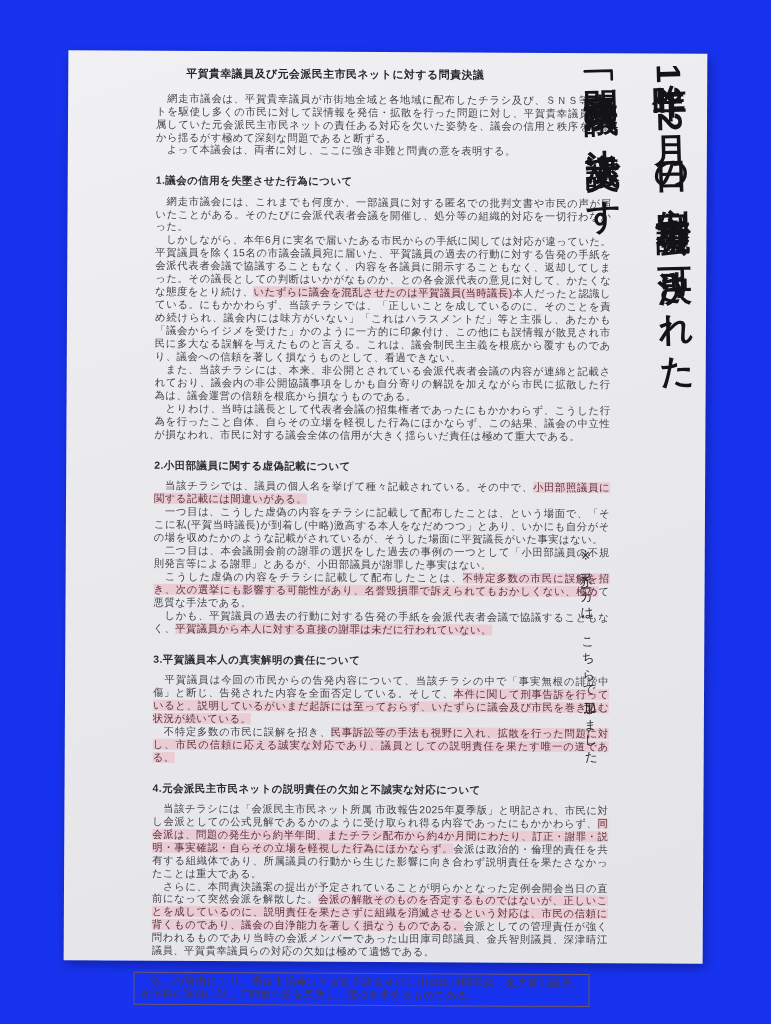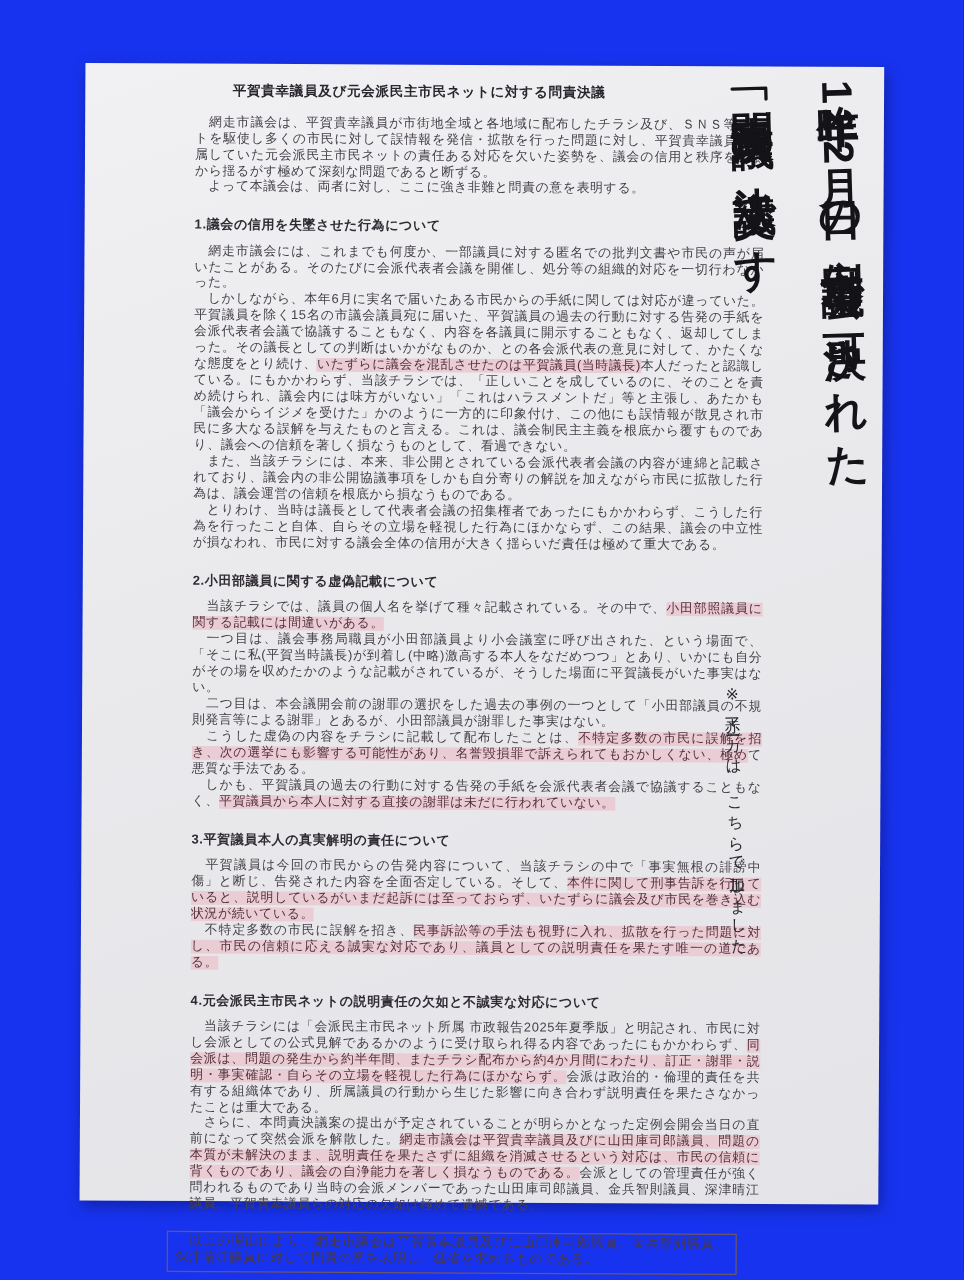--- a/index.html
+++ b/index.html
@@ -58,30 +58,30 @@
           <p class="para"><span>　よって本議会は、両者に対し、ここに強き非難と問責の意を表明する。</span></p>
         </div>
       <div id="sections">
           <h3 class="sec-heading">1.議会の信用を失墜させた行為について</h3>
           <p class="para"><span>　網走市議会には、これまでも何度か、一部議員に対する匿名での批判文書や市民の声が届いたことがある。そのたびに会派代表者会議を開催し、処分等の組織的対応を一切行わなかった。</span></p>
           <p class="para"><span>　しかしながら、本年6月に実名で届いたある市民からの手紙に関しては対応が違っていた。平賀議員を除く15名の市議会議員宛に届いた、平賀議員の過去の行動に対する告発の手紙を会派代表者会議で協議することもなく、内容を各議員に開示することもなく、返却してしまった。その議長としての判断はいかがなものか、との各会派代表の意見に対して、かたくなな態度をとり続け、</span><span class="hl">いたずらに議会を混乱させたのは平賀議員(当時議長)</span><span>本人だったと認識している。にもかかわらず、当該チラシでは、「正しいことを成しているのに、そのことを責め続けられ、議会内には味方がいない」「これはハラスメントだ」等と主張し、あたかも「議会からイジメを受けた」かのように一方的に印象付け、この他にも誤情報が散見され市民に多大なる誤解を与えたものと言える。これは、議会制民主主義を根底から覆すものであり、議会への信頼を著しく損なうものとして、看過できない。</span></p>
           <p class="para"><span>　また、当該チラシには、本来、非公開とされている会派代表者会議の内容が連綿と記載されており、議会内の非公開協議事項をしかも自分寄りの解説を加えながら市民に拡散した行為は、議会運営の信頼を根底から損なうものである。</span></p>
           <p class="para"><span>　とりわけ、当時は議長として代表者会議の招集権者であったにもかかわらず、こうした行為を行ったこと自体、自らその立場を軽視した行為にほかならず、この結果、議会の中立性が損なわれ、市民に対する議会全体の信用が大きく揺らいだ責任は極めて重大である。</span></p>
           <h3 class="sec-heading">2.小田部議員に関する虚偽記載について</h3>
           <p class="para"><span>　当該チラシでは、議員の個人名を挙げて種々記載されている。その中で、</span><span class="hl">小田部照議員に関する記載には間違いがある。</span></p>
-          <p class="para"><span>　一つ目は、議会事務局職員が小田部議員より小会議室に呼び出された、という場面で、「そこに私(平賀当時議長)が到着し(中略)激高する本人をなだめつつ」とあり、いかにも自分がその場を収めたかのような記載がされているが、そうした場面に平賀議長がいた事実はない。</span></p>
+          <p class="para"><span>　一つ目は、こうした虚偽の内容をチラシに記載して配布したことは、という場面で、「そこに私(平賀当時議長)が到着し(中略)激高する本人をなだめつつ」とあり、いかにも自分がその場を収めたかのような記載がされているが、そうした場面に平賀議長がいた事実はない。</span></p>
           <p class="para"><span>　二つ目は、本会議開会前の謝罪の選択をした過去の事例の一つとして「小田部議員の不規則発言等による謝罪」とあるが、小田部議員が謝罪した事実はない。</span></p>
           <p class="para"><span>　こうした虚偽の内容をチラシに記載して配布したことは、</span><span class="hl">不特定多数の市民に誤解を招き、次の選挙にも影響する可能性があり、名誉毀損罪で訴えられてもおかしくない、極め</span><span>て悪質な手法である。</span></p>
           <p class="para"><span>　しかも、平賀議員の過去の行動に対する告発の手紙を会派代表者会議で協議することもなく、</span><span class="hl">平賀議員から本人に対する直接の謝罪は未だに行われていない。</span></p>
           <h3 class="sec-heading">3.平賀議員本人の真実解明の責任について</h3>
           <p class="para"><span>　平賀議員は今回の市民からの告発内容について、当該チラシの中で「事実無根の誹謗中傷」と断じ、告発された内容を全面否定している。そして、</span><span class="hl">本件に関して刑事告訴を行っていると、説明しているがいまだ起訴には至っておらず、いたずらに議会及び市民を巻き込む状況が続いている。</span></p>
           <p class="para"><span>　不特定多数の市民に誤解を招き、</span><span class="hl">民事訴訟等の手法も視野に入れ、拡散を行った問題に対し、市民の信頼に応える誠実な対応であり、議員としての説明責任を果たす唯一の道である。</span></p>
           <h3 class="sec-heading">4.元会派民主市民ネットの説明責任の欠如と不誠実な対応について</h3>
           <p class="para"><span>　当該チラシには「会派民主市民ネット所属 市政報告2025年夏季版」と明記され、市民に対し会派としての公式見解であるかのように受け取られ得る内容であったにもかかわらず、</span><span class="hl">同会派は、問題の発生から約半年間、またチラシ配布から約4か月間にわたり、訂正・謝罪・説明・事実確認・自らその立場を軽視した行為にほかならず。</span><span>会派は政治的・倫理的責任を共有する組織体であり、所属議員の行動から生じた影響に向き合わず説明責任を果たさなかったことは重大である。</span></p>
-          <p class="para"><span>　さらに、本問責決議案の提出が予定されていることが明らかとなった定例会開会当日の直前になって突然会派を解散した。</span><span class="hl">網走市議会は平賀貴幸議員及びに山田庫司郎議員、問題の本質が未解決のまま、説明責任を果たさずに組織を消滅させるという対応は、市民の信頼に背くものであり、議会の自浄能力を著しく損なうものである。</span><span>会派としての管理責任が強く問われるものであり当時の会派メンバーであった山田庫司郎議員、金兵智則議員、深津晴江議員、平賀貴幸議員らの対応の欠如は極めて遺憾である。</span></p>
+          <p class="para"><span>　さらに、本問責決議案の提出が予定されていることが明らかとなった定例会開会当日の直前になって突然会派を解散した。</span><span class="hl">会派の解散そのものを否定するものではないが、正しいことを成しているのに、説明責任を果たさずに組織を消滅させるという対応は、市民の信頼に背くものであり、議会の自浄能力を著しく損なうものである。</span><span>会派としての管理責任が強く問われるものであり当時の会派メンバーであった山田庫司郎議員、金兵智則議員、深津晴江議員、平賀貴幸議員らの対応の欠如は極めて遺憾である。</span></p>
         </div>
       <div class="box">　以上の理由により、網走市議会は平賀貴幸議員及びに山田庫司郎議員、金兵智則議員、深津晴江議員に対して問責の意を表明し、猛省を求めるものである。</div>
 
     </div>
   </div>
 
   <div class="caption">昨年12月2日の定例市議会で可決された
 「問責決議」の決議文です</div>
   <div class="marker-note">※赤マーカは、こちらで加工しました</div>
 

